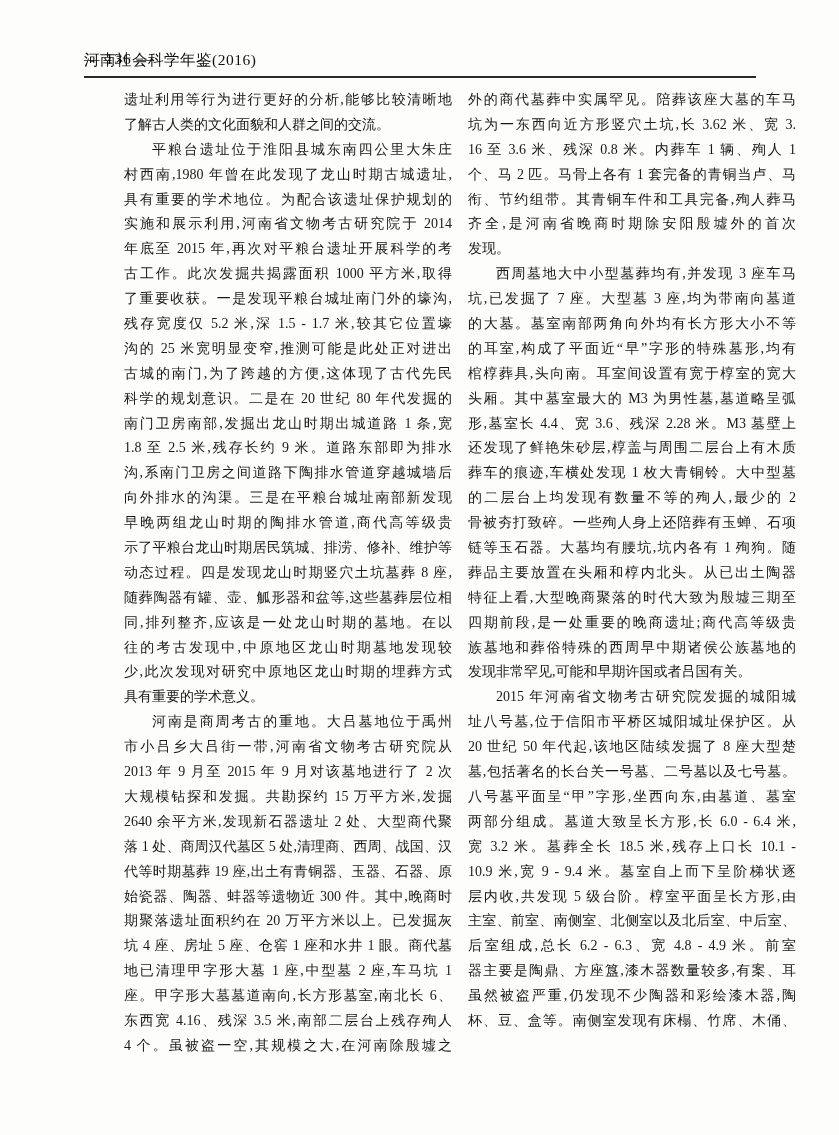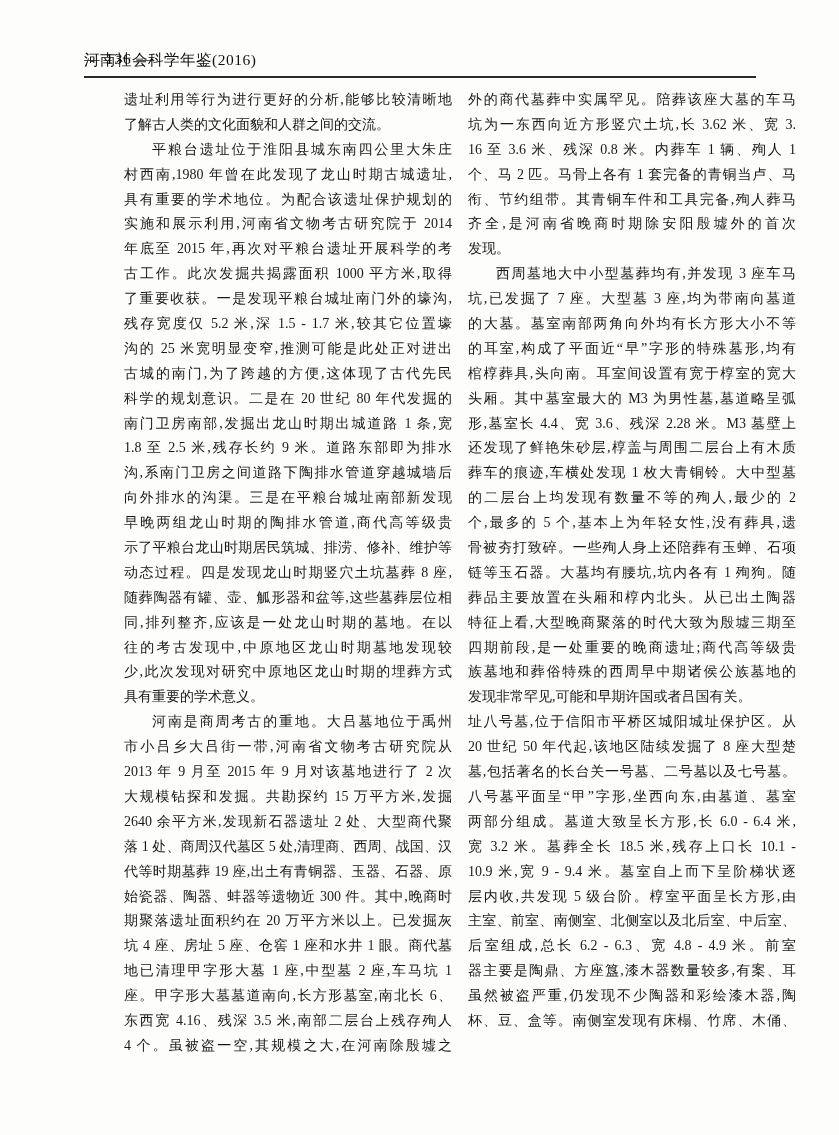--- a/index.html
+++ b/index.html
@@ -143,28 +143,28 @@
         <div class="line indent">西周墓地大中小型墓葬均有,并发现 3 座车马</div>
         <div class="line">坑,已发掘了 7 座。大型墓 3 座,均为带南向墓道</div>
         <div class="line">的大墓。墓室南部两角向外均有长方形大小不等</div>
         <div class="line">的耳室,构成了平面近“早”字形的特殊墓形,均有</div>
         <div class="line">棺椁葬具,头向南。耳室间设置有宽于椁室的宽大</div>
         <div class="line">头厢。其中墓室最大的 M3 为男性墓,墓道略呈弧</div>
         <div class="line">形,墓室长 4.4、宽 3.6、残深 2.28 米。M3 墓壁上</div>
         <div class="line">还发现了鲜艳朱砂层,椁盖与周围二层台上有木质</div>
         <div class="line">葬车的痕迹,车横处发现 1 枚大青铜铃。大中型墓</div>
         <div class="line">的二层台上均发现有数量不等的殉人,最少的 2</div>
-        <div class="line">个,最多的 5 个,基本上为年轻女性,没有葬具,遗</div>
         <div class="line">骨被夯打致碎。一些殉人身上还陪葬有玉蝉、石项</div>
         <div class="line">链等玉石器。大墓均有腰坑,坑内各有 1 殉狗。随</div>
         <div class="line">葬品主要放置在头厢和椁内北头。从已出土陶器</div>
         <div class="line">特征上看,大型晚商聚落的时代大致为殷墟三期至</div>
         <div class="line">四期前段,是一处重要的晚商遗址;商代高等级贵</div>
         <div class="line">族墓地和葬俗特殊的西周早中期诸侯公族墓地的</div>
         <div class="line end">发现非常罕见,可能和早期许国或者吕国有关。</div>
+        <div class="line indent">2015 年河南省文物考古研究院发掘的城阳城</div>
         <div class="line">址八号墓,位于信阳市平桥区城阳城址保护区。从</div>
         <div class="line">20 世纪 50 年代起,该地区陆续发掘了 8 座大型楚</div>
         <div class="line">墓,包括著名的长台关一号墓、二号墓以及七号墓。</div>
         <div class="line">八号墓平面呈“甲”字形,坐西向东,由墓道、墓室</div>
         <div class="line">两部分组成。墓道大致呈长方形,长 6.0 - 6.4 米,</div>
         <div class="line">宽 3.2 米。墓葬全长 18.5 米,残存上口长 10.1 -</div>
         <div class="line">10.9 米,宽 9 - 9.4 米。墓室自上而下呈阶梯状逐</div>
         <div class="line">层内收,共发现 5 级台阶。椁室平面呈长方形,由</div>
         <div class="line">主室、前室、南侧室、北侧室以及北后室、中后室、南</div>
         <div class="line">后室组成,总长 6.2 - 6.3、宽 4.8 - 4.9 米。前室</div>

